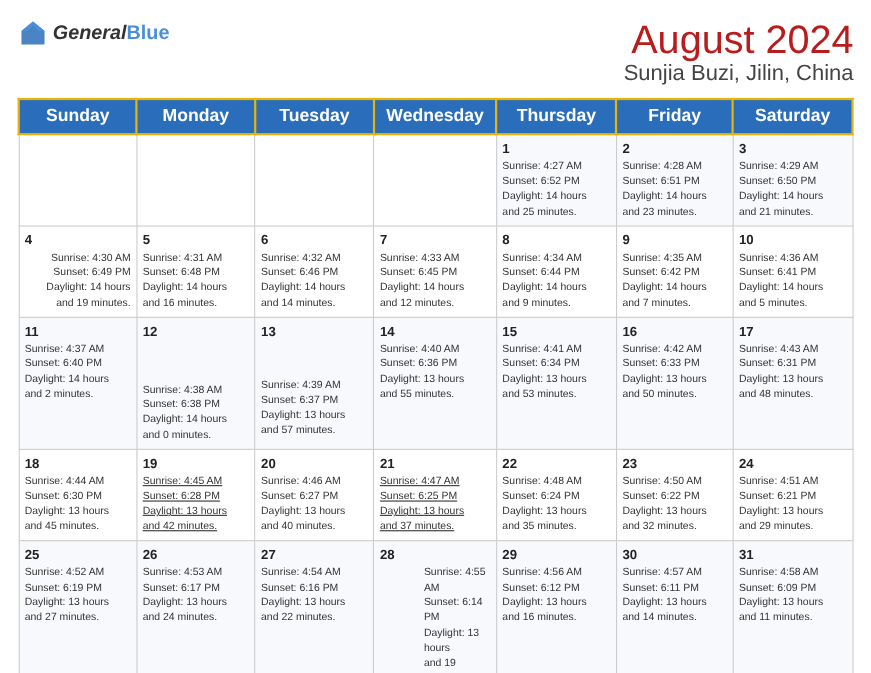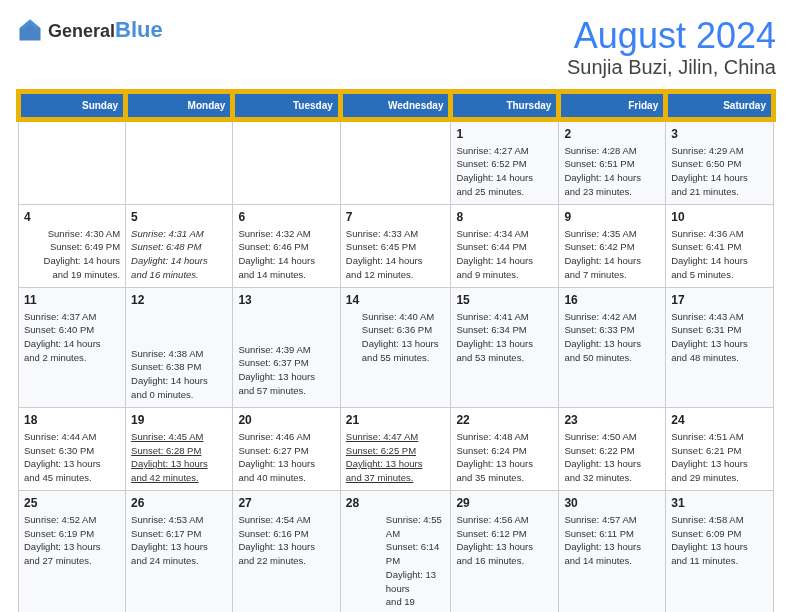--- a/index.html
+++ b/index.html
@@ -19,57 +19,58 @@
     .logo {
       display: flex;
       align-items: center;
       gap: 4px;
     }
     .logo-text-general {
       font-size: 18px;
       font-weight: bold;
       color: #333;
       line-height: 1.1;
+      font-style: italic;
     }
     .logo-text-blue {
-      font-size: 22px;
+      font-size: 18px;
       font-weight: bold;
       color: #4a90d9;
       line-height: 1.1;
     }
     .logo-icon {
       width: 28px;
       height: 28px;
     }
     .title-block {
       text-align: right;
     }
     .month-title {
       font-size: 36px;
       font-weight: normal;
-      color: #3b82f6;
+      color: #b91c1c;
       line-height: 1.1;
     }
     .location-title {
       font-size: 20px;
       color: #444;
     }
     table {
       width: 100%;
       border-collapse: collapse;
       font-size: 10.5px;
     }
     thead th {
       background-color: #2a6ebb;
       color: #fff;
-      text-align: right;
+      text-align: center;
       padding: 6px 5px;
-      font-size: 10px;
+      font-size: 16px;
       font-weight: bold;
-      border: 5px solid #eab308;
+      border: 2px solid #eab308;
     }
     tbody td {
       border: 1px solid #ccc;
       vertical-align: top;
       padding: 5px 5px;
       width: 113px;
       min-height: 80px;
       background: #fff;
     }
     tbody tr:nth-child(odd) td {
@@ -155,21 +156,21 @@
       <tr>
         <td>
           <span class="day-number">4</span>
           <div class="day-info" style="white-space: pre-line; text-align: right;">Sunrise: 4:30 AM
 Sunset: 6:49 PM
 Daylight: 14 hours
 and 19 minutes.</div>
         </td>
         <td>
           <span class="day-number">5</span>
-          <div class="day-info" style="white-space: pre-line; font-style: italic;">Sunrise: 4:31 AM
+          <div class="day-info" style="white-space: pre-line;">Sunrise: 4:31 AM
 Sunset: 6:48 PM
 Daylight: 14 hours
 and 16 minutes.</div>
         </td>
         <td>
           <span class="day-number">6</span>
           <div class="day-info" style="white-space: pre-line;">Sunrise: 4:32 AM
 Sunset: 6:46 PM
 Daylight: 14 hours
 and 14 minutes.</div>
@@ -220,21 +221,21 @@
         </td>
         <td>
           <span class="day-number">13</span>
           <div class="day-info" style="white-space: pre-line; margin-top: 36px;">Sunrise: 4:39 AM
 Sunset: 6:37 PM
 Daylight: 13 hours
 and 57 minutes.</div>
         </td>
         <td>
           <span class="day-number">14</span>
-          <div class="day-info" style="white-space: pre-line; margin-left: 16px;">Sunrise: 4:40 AM
+          <div class="day-info" style="white-space: pre-line;">Sunrise: 4:40 AM
 Sunset: 6:36 PM
 Daylight: 13 hours
 and 55 minutes.</div>
         </td>
         <td>
           <span class="day-number">15</span>
           <div class="day-info" style="white-space: pre-line;">Sunrise: 4:41 AM
 Sunset: 6:34 PM
 Daylight: 13 hours
 and 53 minutes.</div>

